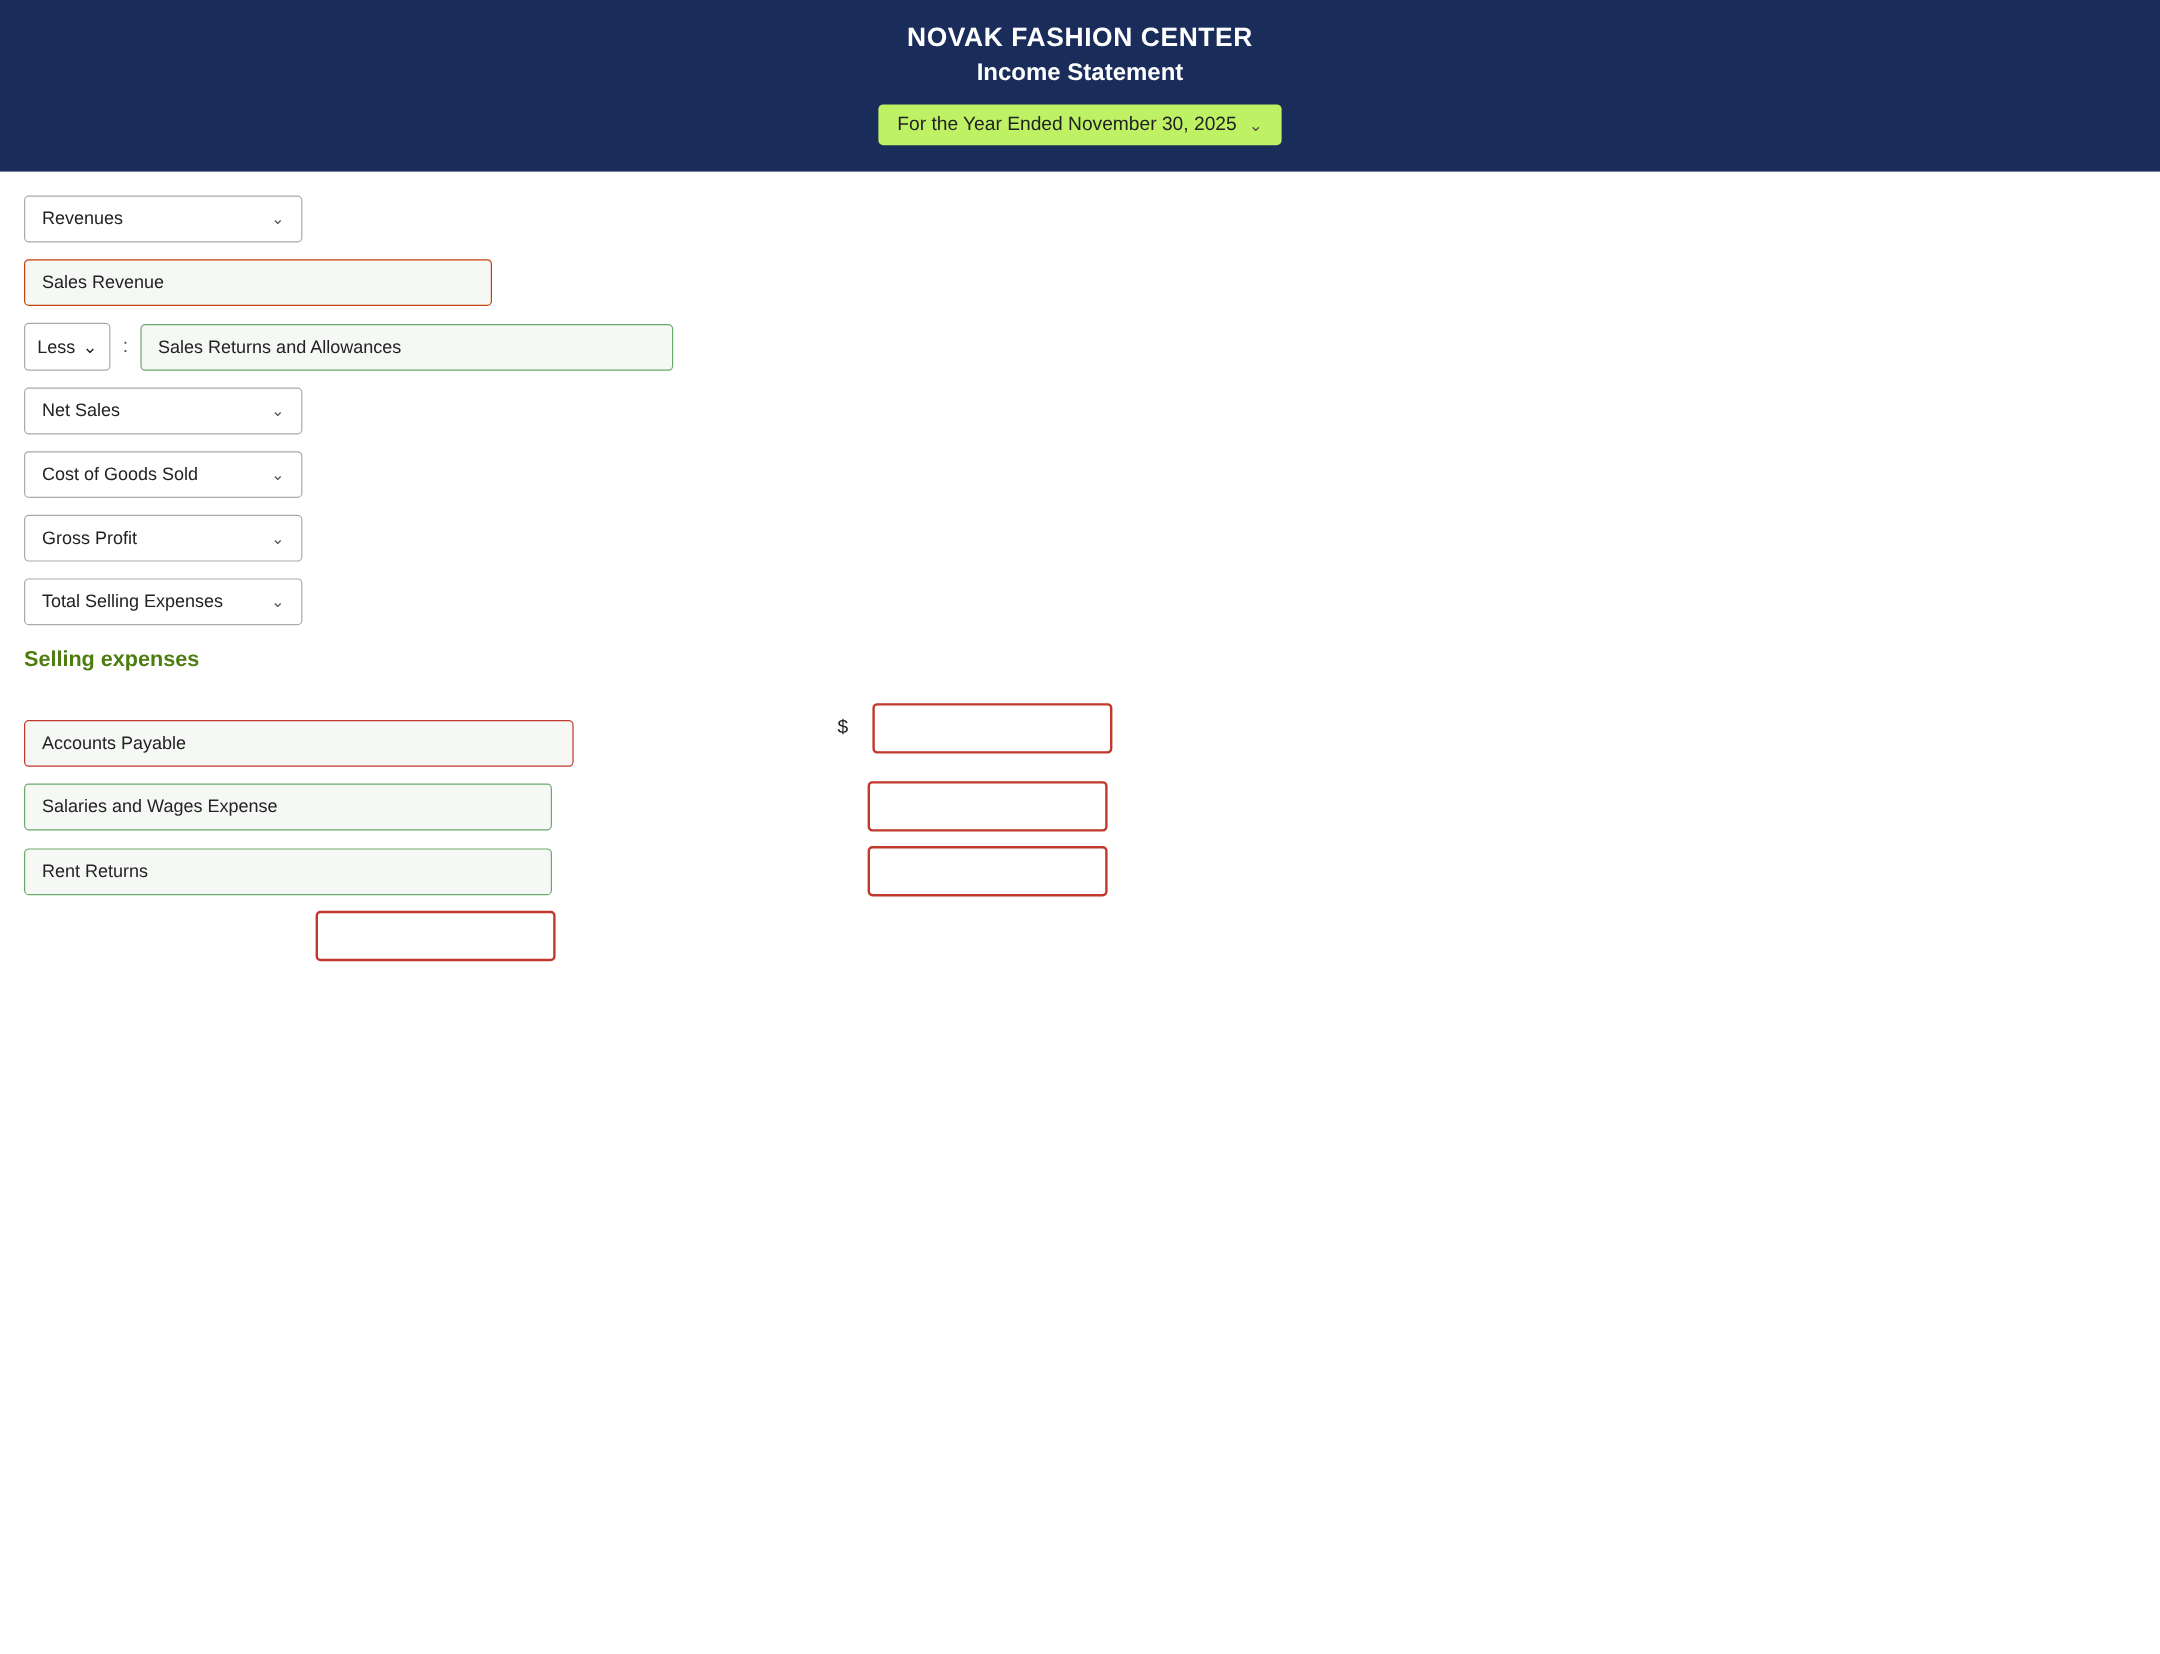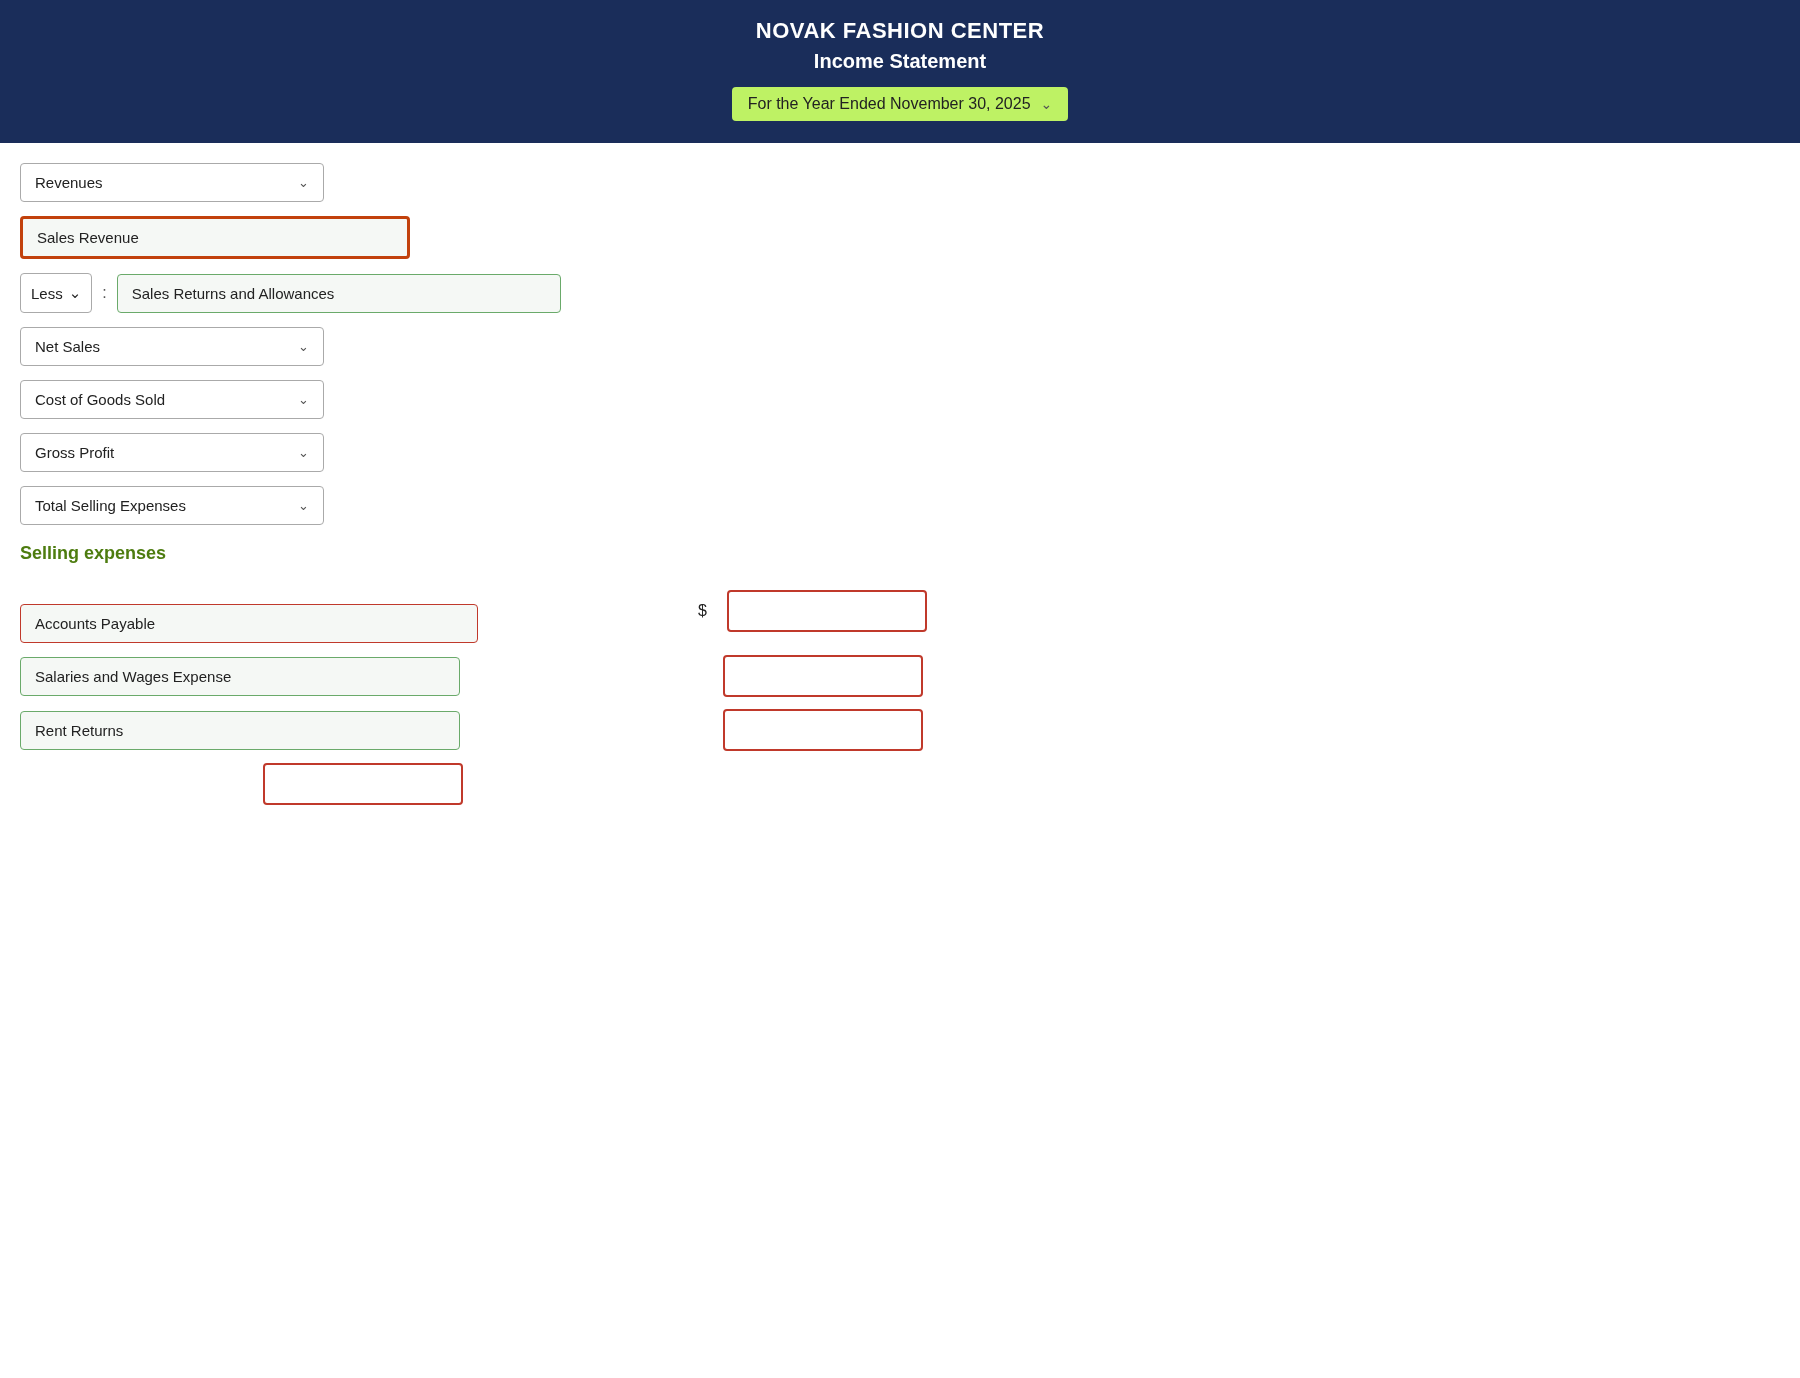--- a/index.html
+++ b/index.html
@@ -65,40 +65,40 @@
       margin-bottom: 14px;
     }
 
     .dropdown-select {
       display: inline-flex;
       align-items: center;
       justify-content: space-between;
       border: 1px solid #aaa;
       border-radius: 4px;
       padding: 10px 14px;
-      width: 304px;
+      width: 232px;
       cursor: pointer;
       background: #fff;
       font-size: 15px;
       color: #222;
       gap: 10px;
     }
 
     .dropdown-select .chevron {
       font-size: 13px;
       color: #555;
     }
 
     
     .sales-revenue-row {
       margin-bottom: 14px;
     }
 
     .input-box-green {
-      border: 3px solid #c2410c;
+      border: 1px solid #c2410c;
       border-radius: 4px;
       padding: 10px 14px;
       width: 390px;
       background: #f5f8f5;
       font-size: 15px;
       color: #222;
       display: inline-block;
     }
 
     

